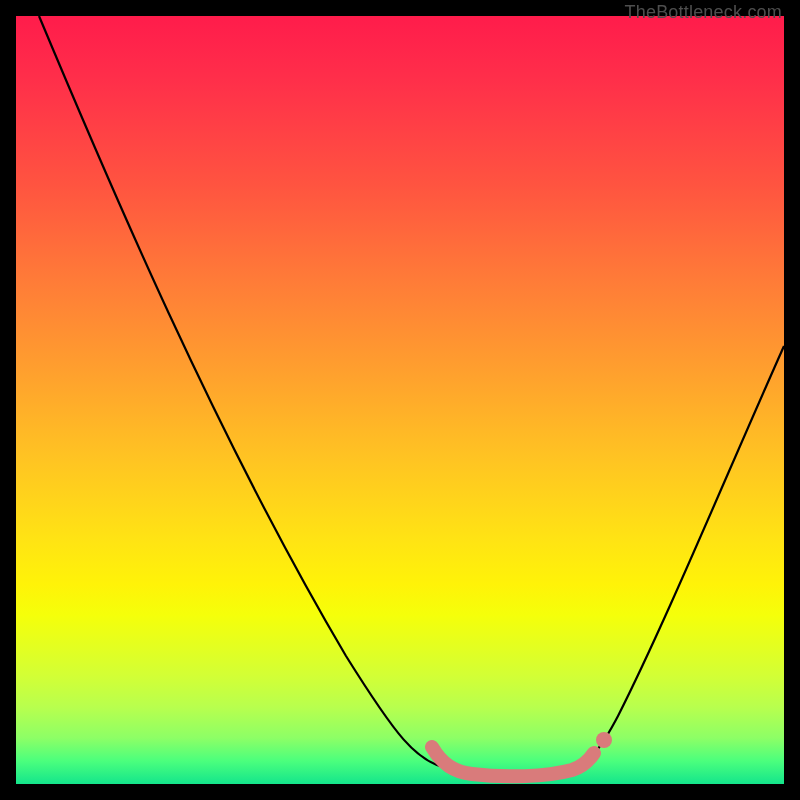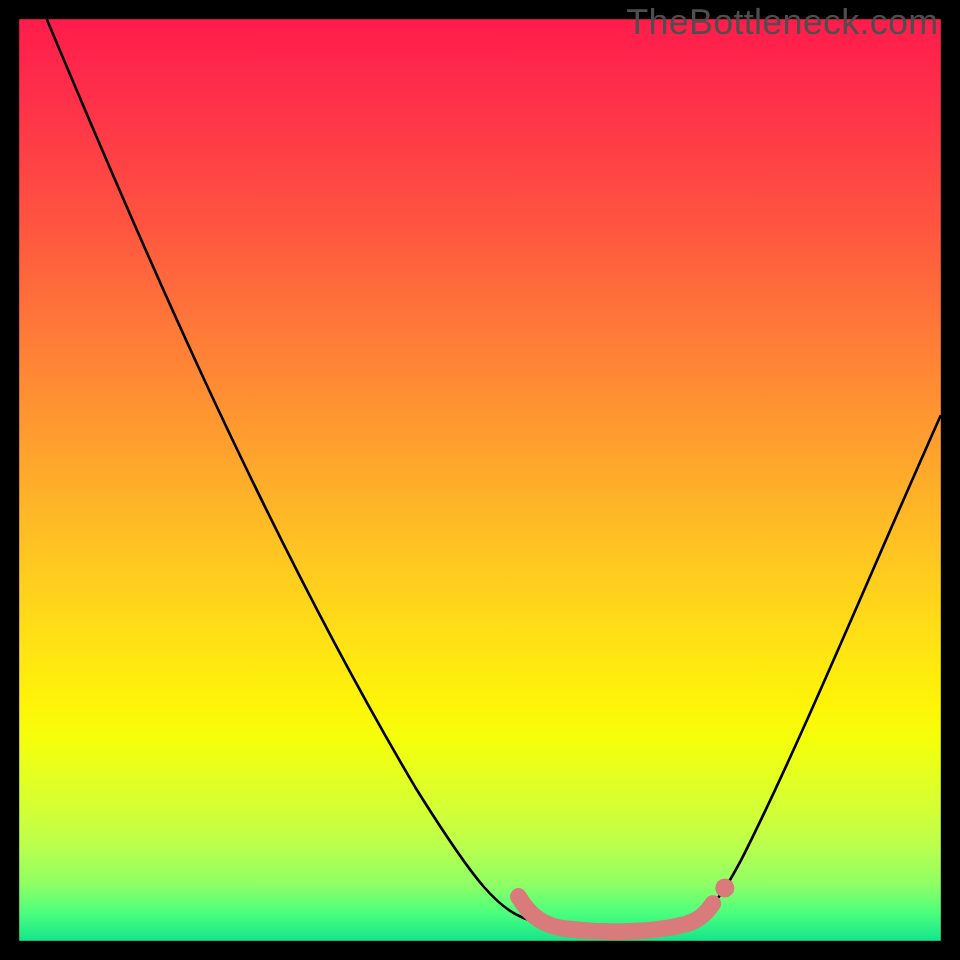--- a/index.html
+++ b/index.html
@@ -43,21 +43,21 @@
       #8dff66 94%,
       #4bff7d 97%,
       #14e58c 100%
     );
   }
   .watermark {
     position: absolute;
     top: 2px;
     right: 18px;
     color: #4e4e4e;
-    font-size: 30px;
+    font-size: 18px;
     font-weight: 500;
     letter-spacing: 0.2px;
     user-select: none;
   }
   svg.curves {
     position: absolute;
     top: 0;
     left: 0;
     width: 100%;
     height: 100%;

